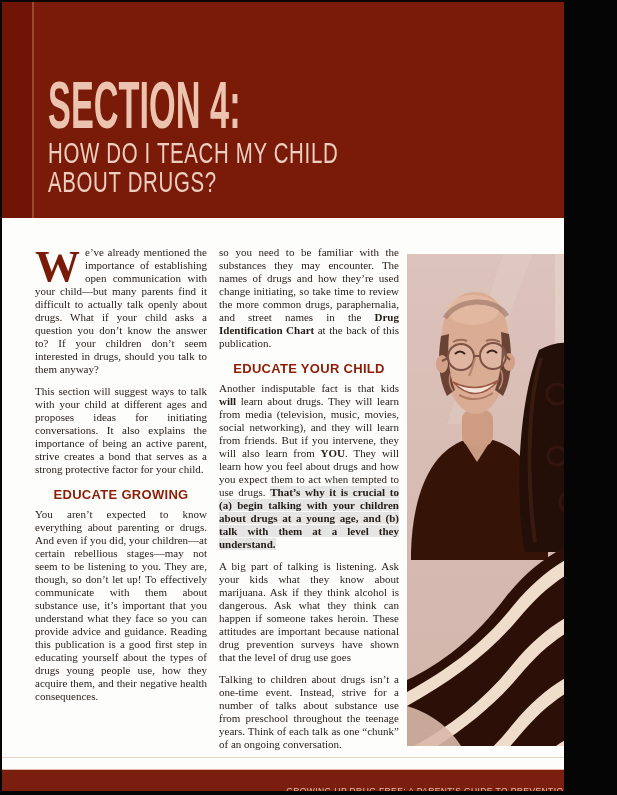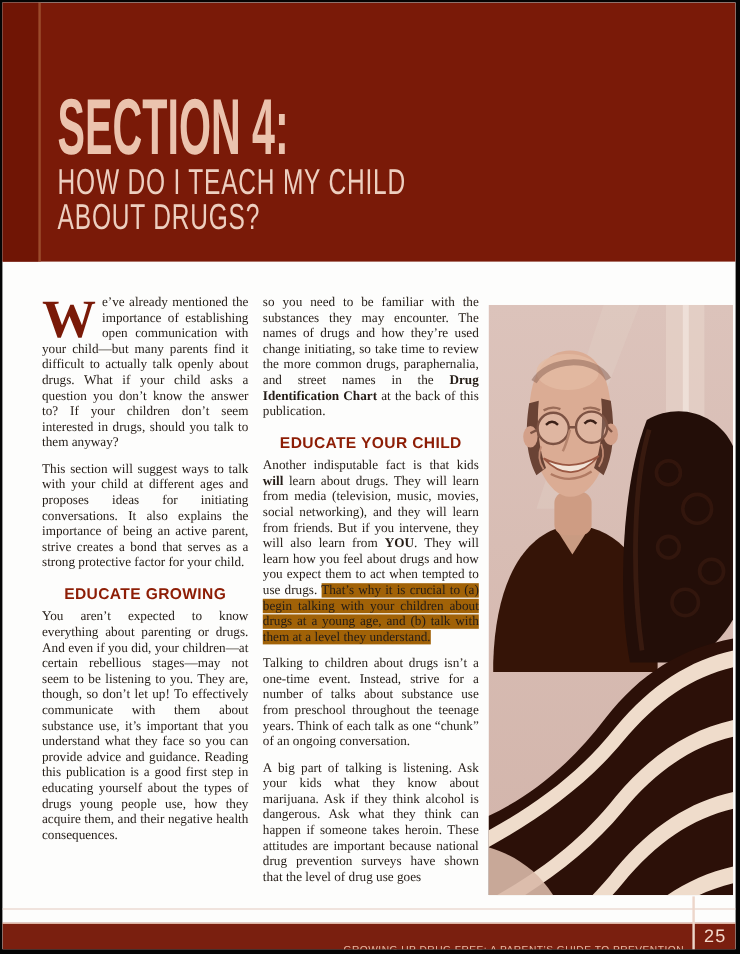--- a/index.html
+++ b/index.html
@@ -1,18 +1,18 @@
 <!DOCTYPE html>
 <html><head>
 <meta charset="utf-8">
 <style>
   * { margin:0; padding:0; box-sizing:border-box; }
   html,body { width:617px; height:795px; background:#000; overflow:hidden; }
   .canvas { position:relative; width:617px; height:795px; background:#050505; }
-  .page { position:absolute; left:2px; top:2px; width:611px; height:789px; background:#FDFDFC; overflow:hidden; }
+  .page { position:absolute; left:2px; top:2px; width:562px; height:789px; background:#FDFDFC; overflow:hidden; }
 
   
   .header { position:absolute; left:0; top:0; width:611px; height:216px; background:#7A1A08; }
   .header-band { position:absolute; left:0; top:0; width:30px; height:216px; background:#701505; }
   .header-vrule { position:absolute; left:30px; top:0; width:2px; height:216px; background:#9A4A2B; }
   .title {
     position:absolute; left:46px; top:70px;
     font-family:"Liberation Sans", sans-serif; font-weight:700;
     font-size:66px; line-height:66px; letter-spacing:0px;
     color:#EBC3AE; transform:scaleX(0.52); transform-origin:0 0; white-space:nowrap;
@@ -38,21 +38,21 @@
     font-size:13px; letter-spacing:0.3px; color:#8D1D05;
     margin:12px 0 7px 0; text-align:center; white-space:nowrap;
   }
   .dropcap {
     float:left; font-family:"Liberation Serif", serif; font-weight:700;
     font-size:45px; line-height:36px; height:36px; color:#7A1A08;
     padding-right:5px; margin-top:2px;
   }
   .seg-bold { font-weight:700; }
   .seg-italic { }
-  .seg-highlight { background:#a16207; box-decoration-break:clone; -webkit-box-decoration-break:clone; }
+  .seg-highlight { background:#e5e5e5; box-decoration-break:clone;font-weight:bold; -webkit-box-decoration-break:clone; }
 
   
   .photo { position:absolute; left:405px; top:252px; width:204px; height:492px; overflow:hidden; }
   .photo svg { display:block; width:204px; height:492px; }
 
   
   .footer-hrule { position:absolute; left:0; top:755px; width:611px; height:1px; background:#E8D3C9; }
   .footer-vsep  { position:absolute; left:575px; top:745px; width:2px; height:45px; background:#EDD6CA; z-index:5; }
   .footer-bar {
     position:absolute; left:0; top:767px; width:611px; height:23px;
@@ -90,22 +90,22 @@
       <p class="para"><span class="dropcap">W</span><span><span>e’ve already mentioned the importance of establishing open communication with your child—but many parents find it difficult to actually talk openly about drugs. What if your child asks a question you don’t know the answer to? If your children don’t seem interested in drugs, should you talk to them anyway?</span></span></p>
       <p class="para"><span>This section will suggest ways to talk with your child at different ages and proposes ideas for initiating conversations. It also explains the importance of being an active parent, strive creates a bond that serves as a strong protective factor for your child.</span></p>
       <h3 class="col-heading">EDUCATE GROWING</h3>
       <p class="para"><span>You aren’t expected to know everything about parenting or drugs. And even if you did, your children—at certain rebellious stages—may not </span><span class="seg-italic">seem</span><span> to be listening to you. They are, though, so don’t let up! To effectively communicate with them about substance use, it’s important that you understand what they face so you can provide advice and guidance. Reading this publication is a good first step in educating yourself about the types of drugs young people use, how they acquire them, and their negative health consequences.</span></p>
     </div>
 
     <div class="col col-mid">
       <p class="para"><span>so you need to be familiar with the substances they may encounter. The names of drugs and how they’re used change initiating, so take time to review the more common drugs, paraphernalia, and street names in the </span><span class="seg-bold">Drug Identification Chart</span><span> at the back of this publication.</span></p>
       <h3 class="col-heading">EDUCATE YOUR CHILD</h3>
       <p class="para"><span>Another indisputable fact is that kids </span><span class="seg-bold">will</span><span> learn about drugs. They will learn from media (television, music, movies, social networking), and they will learn from friends. But if you intervene, they will also learn from </span><span class="seg-bold">YOU</span><span>. They will learn how you feel about drugs and how you expect them to act when tempted to use drugs. </span><span class="seg-highlight">That’s why it is crucial to (a) begin talking with your children about drugs at a young age, and (b) talk with them at a level they understand.</span></p>
+      <p class="para"><span>A big part of talking is listening. Ask your kids what they know about marijuana. Ask if they think alcohol is dangerous. Ask what they think can happen if someone takes heroin. These attitudes are important because national drug prevention surveys have shown that the level of drug use goes</span></p>
       <p class="para"><span>Talking to children about drugs isn’t a one-time event. Instead, strive for a number of talks about substance use from preschool throughout the teenage years. Think of each talk as one “chunk” of an ongoing conversation.</span></p>
-      <p class="para"><span>A big part of talking is listening. Ask your kids what they know about marijuana. Ask if they think alcohol is dangerous. Ask what they think can happen if someone takes heroin. These attitudes are important because national drug prevention surveys have shown that the level of drug use goes</span></p>
     </div>
 
     <div class="photo">
       <svg viewBox="0 0 204 492" preserveAspectRatio="none">
         <defs>
           <linearGradient id="pbg" x1="0" y1="0" x2="0" y2="1">
             <stop offset="0" stop-color="#DCC3BB"></stop>
             <stop offset="1" stop-color="#D2B4AA"></stop>
           </linearGradient>
           <path id="stripe" d="M0,438 C40,416 76,390 106,352 C136,316 168,296 204,288 L204,302 C170,310 140,330 112,364 C84,398 44,428 0,452 Z" fill="#EFDCCB"></path>

